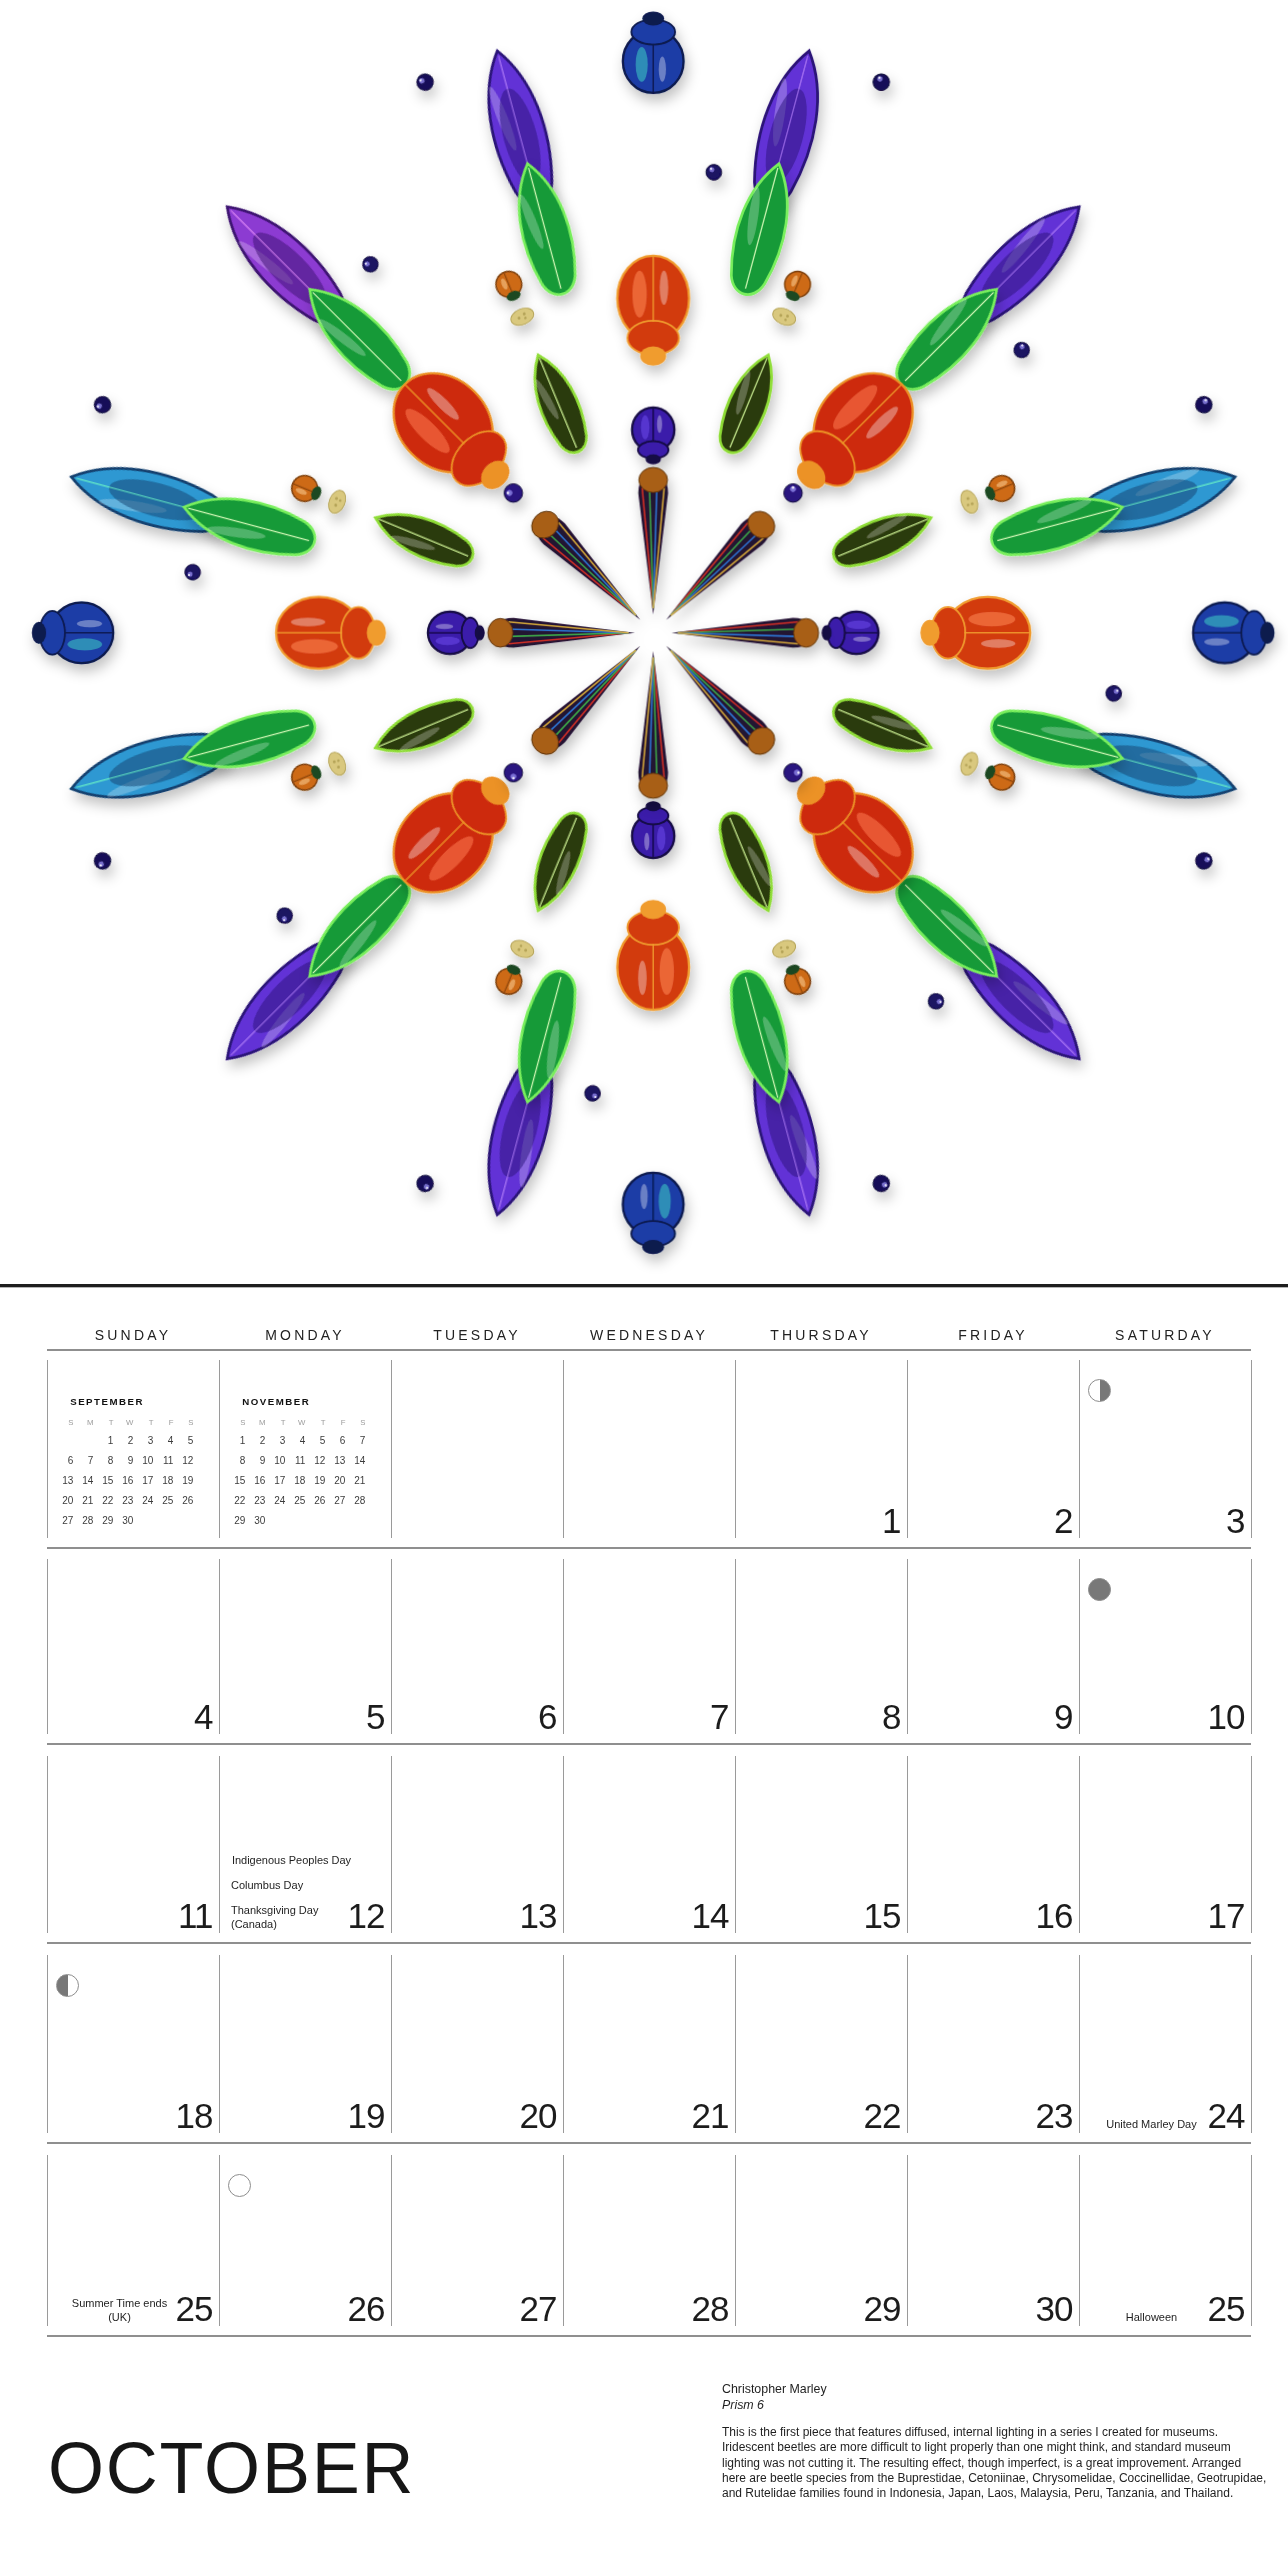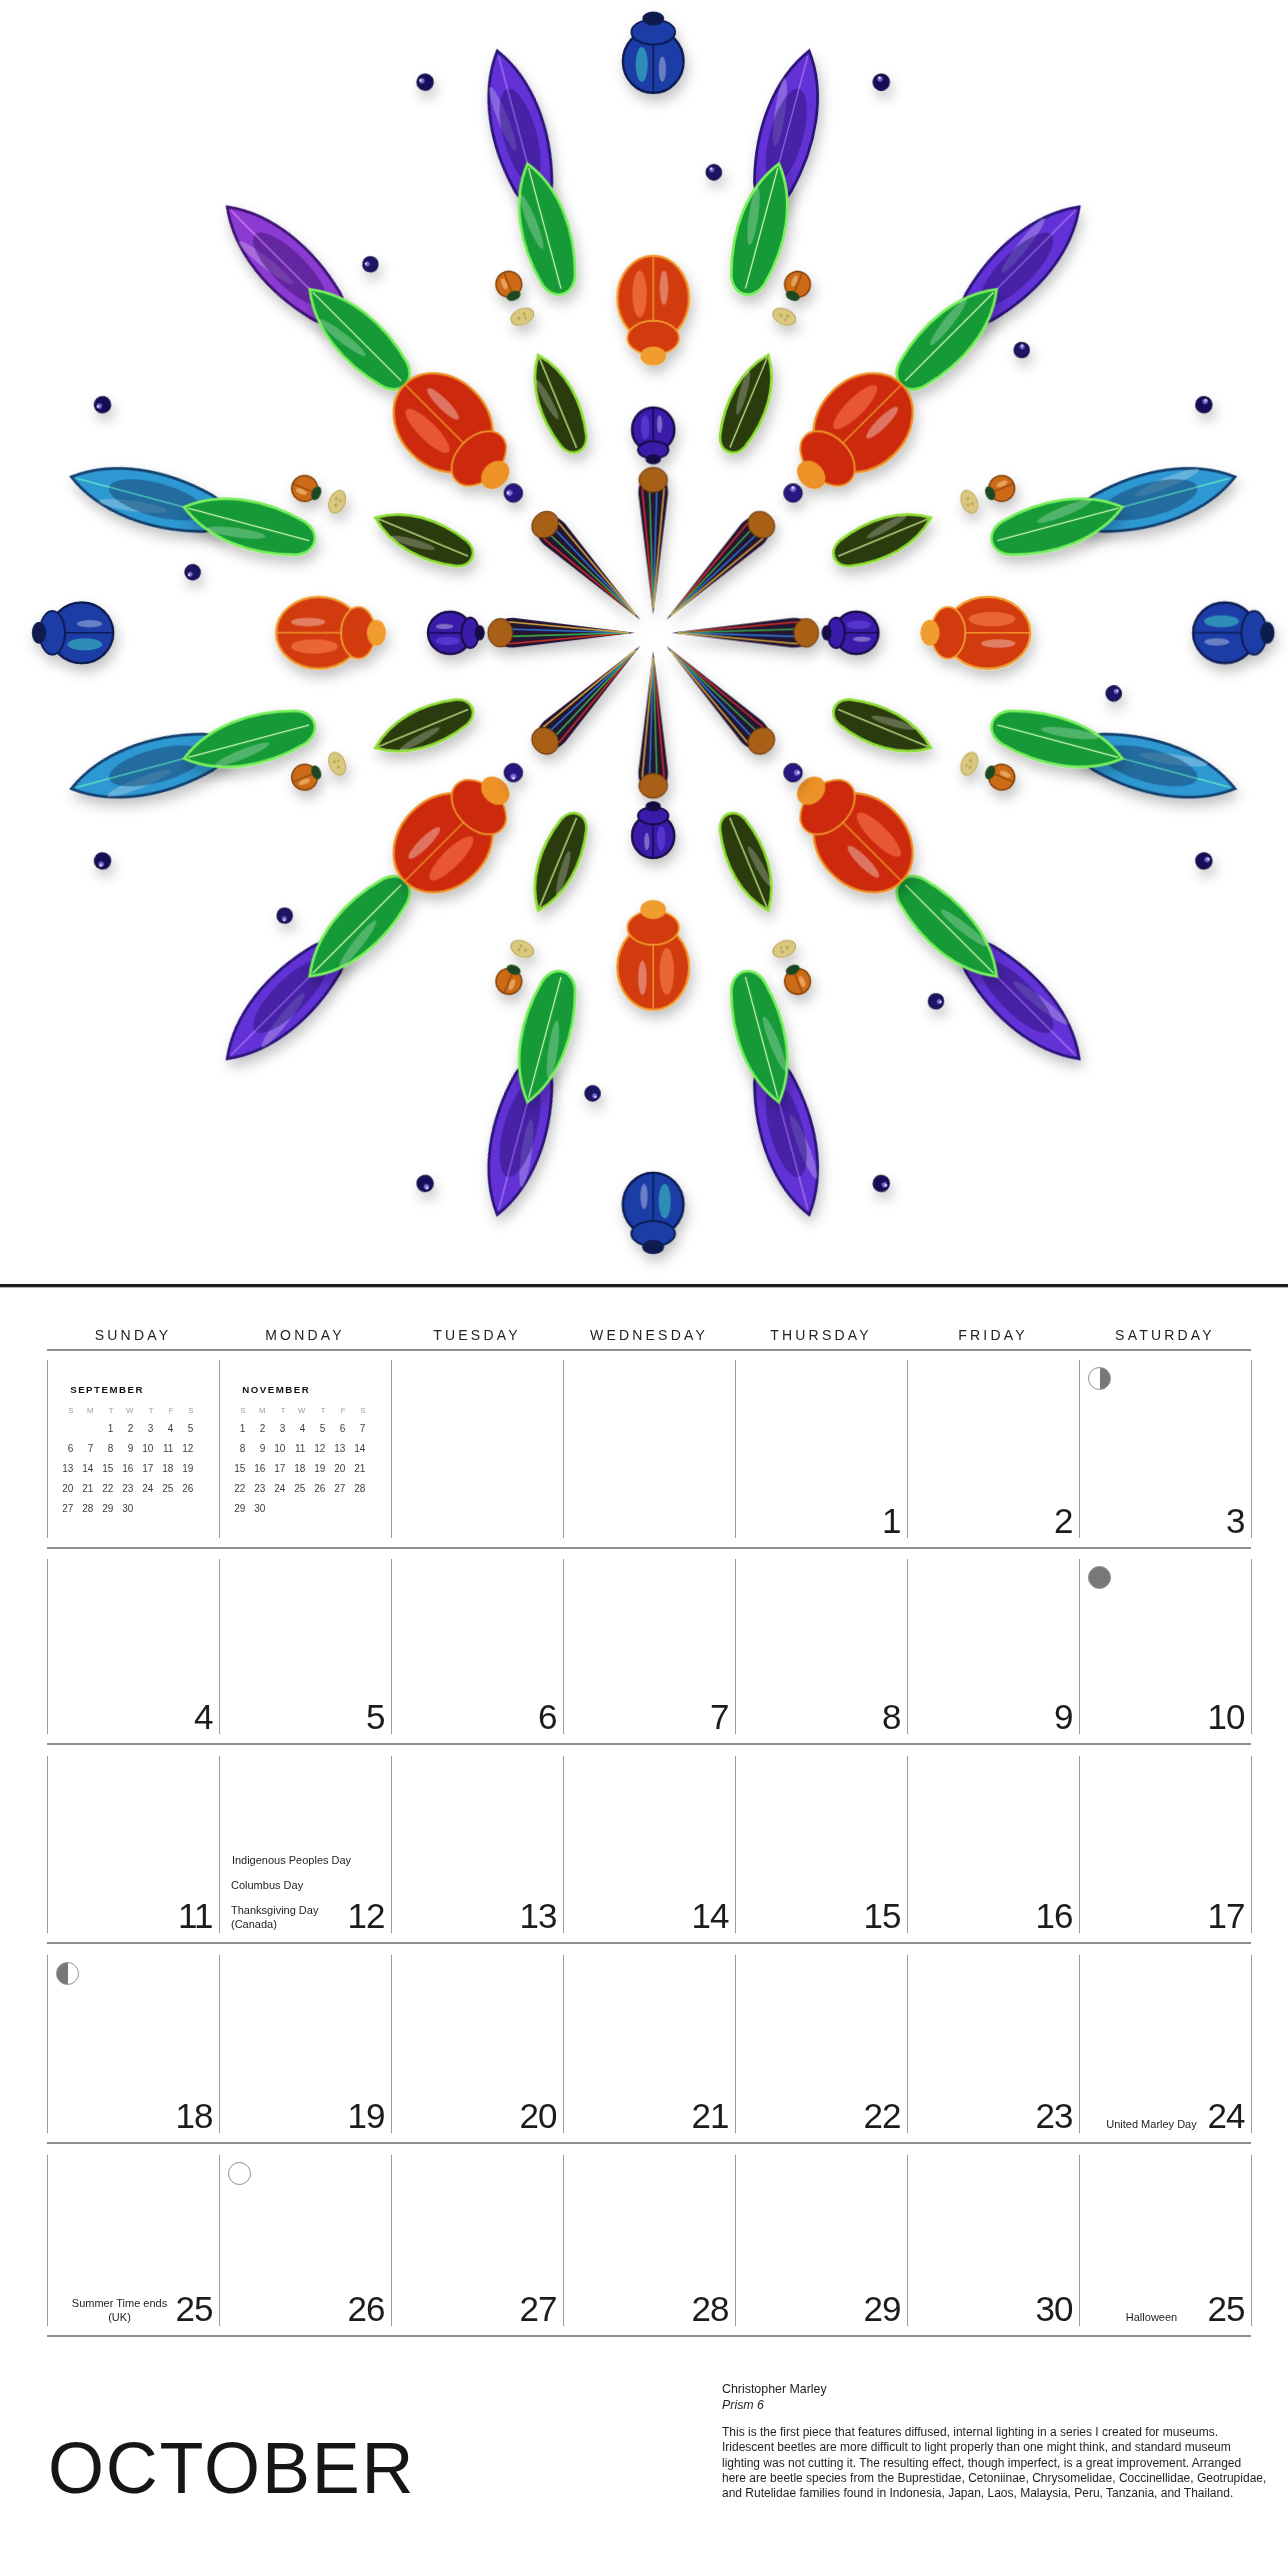--- a/index.html
+++ b/index.html
@@ -5,21 +5,21 @@
   html,body{margin:0;padding:0;background:#fff;}
   body{width:1288px;height:2576px;position:relative;font-family:"Liberation Sans","DejaVu Sans",sans-serif;overflow:hidden;}
   .page{position:absolute;left:0;top:0;width:1288px;height:2576px;background:#fff;}
   #artwork{position:absolute;left:0;top:0;}
   .top-divider{position:absolute;left:0;top:1284px;width:1288px;height:2.8px;background:#1e1e1e;border-bottom:0.9px solid #b5b5b5;}
   .weekday-row{position:absolute;left:47px;top:1327px;width:1204px;display:flex;}
   .weekday{width:172px;text-align:center;font-size:14px;letter-spacing:3.2px;color:#222;}
   .rule{position:absolute;left:0;width:1204px;height:2.3px;background:#8f8f8f;}
   .row{position:absolute;left:47px;width:1204px;}
   .vline{position:absolute;width:0.9px;background:#9a9a9a;top:11px;bottom:11px;}
-  .cell{position:absolute;top:7px;bottom:3.7px;width:172px;text-decoration:underline;}
+  .cell{position:absolute;top:19px;bottom:3.7px;width:172px;text-decoration:underline;}
   .daynum{position:absolute;right:6.4px;bottom:7.4px;font-size:35px;font-weight:200;color:#1c1c1c;letter-spacing:-0.9px;font-family:"DejaVu Sans ExtraLight","Liberation Sans","DejaVu Sans",sans-serif;line-height:1;}
   .moon{position:absolute;left:9.2px;top:11px;width:23px;height:23px;border-radius:50%;border:1.4px solid #8d8d8d;box-sizing:border-box;}
   .moon.last-quarter{background:linear-gradient(90deg,#ffffff 0 50%,#787878 50% 100%);}
   .moon.first-quarter{background:linear-gradient(90deg,#787878 0 50%,#ffffff 50% 100%);}
   .moon.new{background:#787878;}
   .moon.full{background:#ffffff;}
   .events{position:absolute;left:12px;bottom:9.2px;width:121px;font-size:11px;line-height:1.22;color:#1e1e1e;}
   .event{margin-top:12px;}
   .event:first-child{margin-top:0;text-align:center;}
   .minical{position:absolute;left:9.2px;top:28px;width:147px;}

